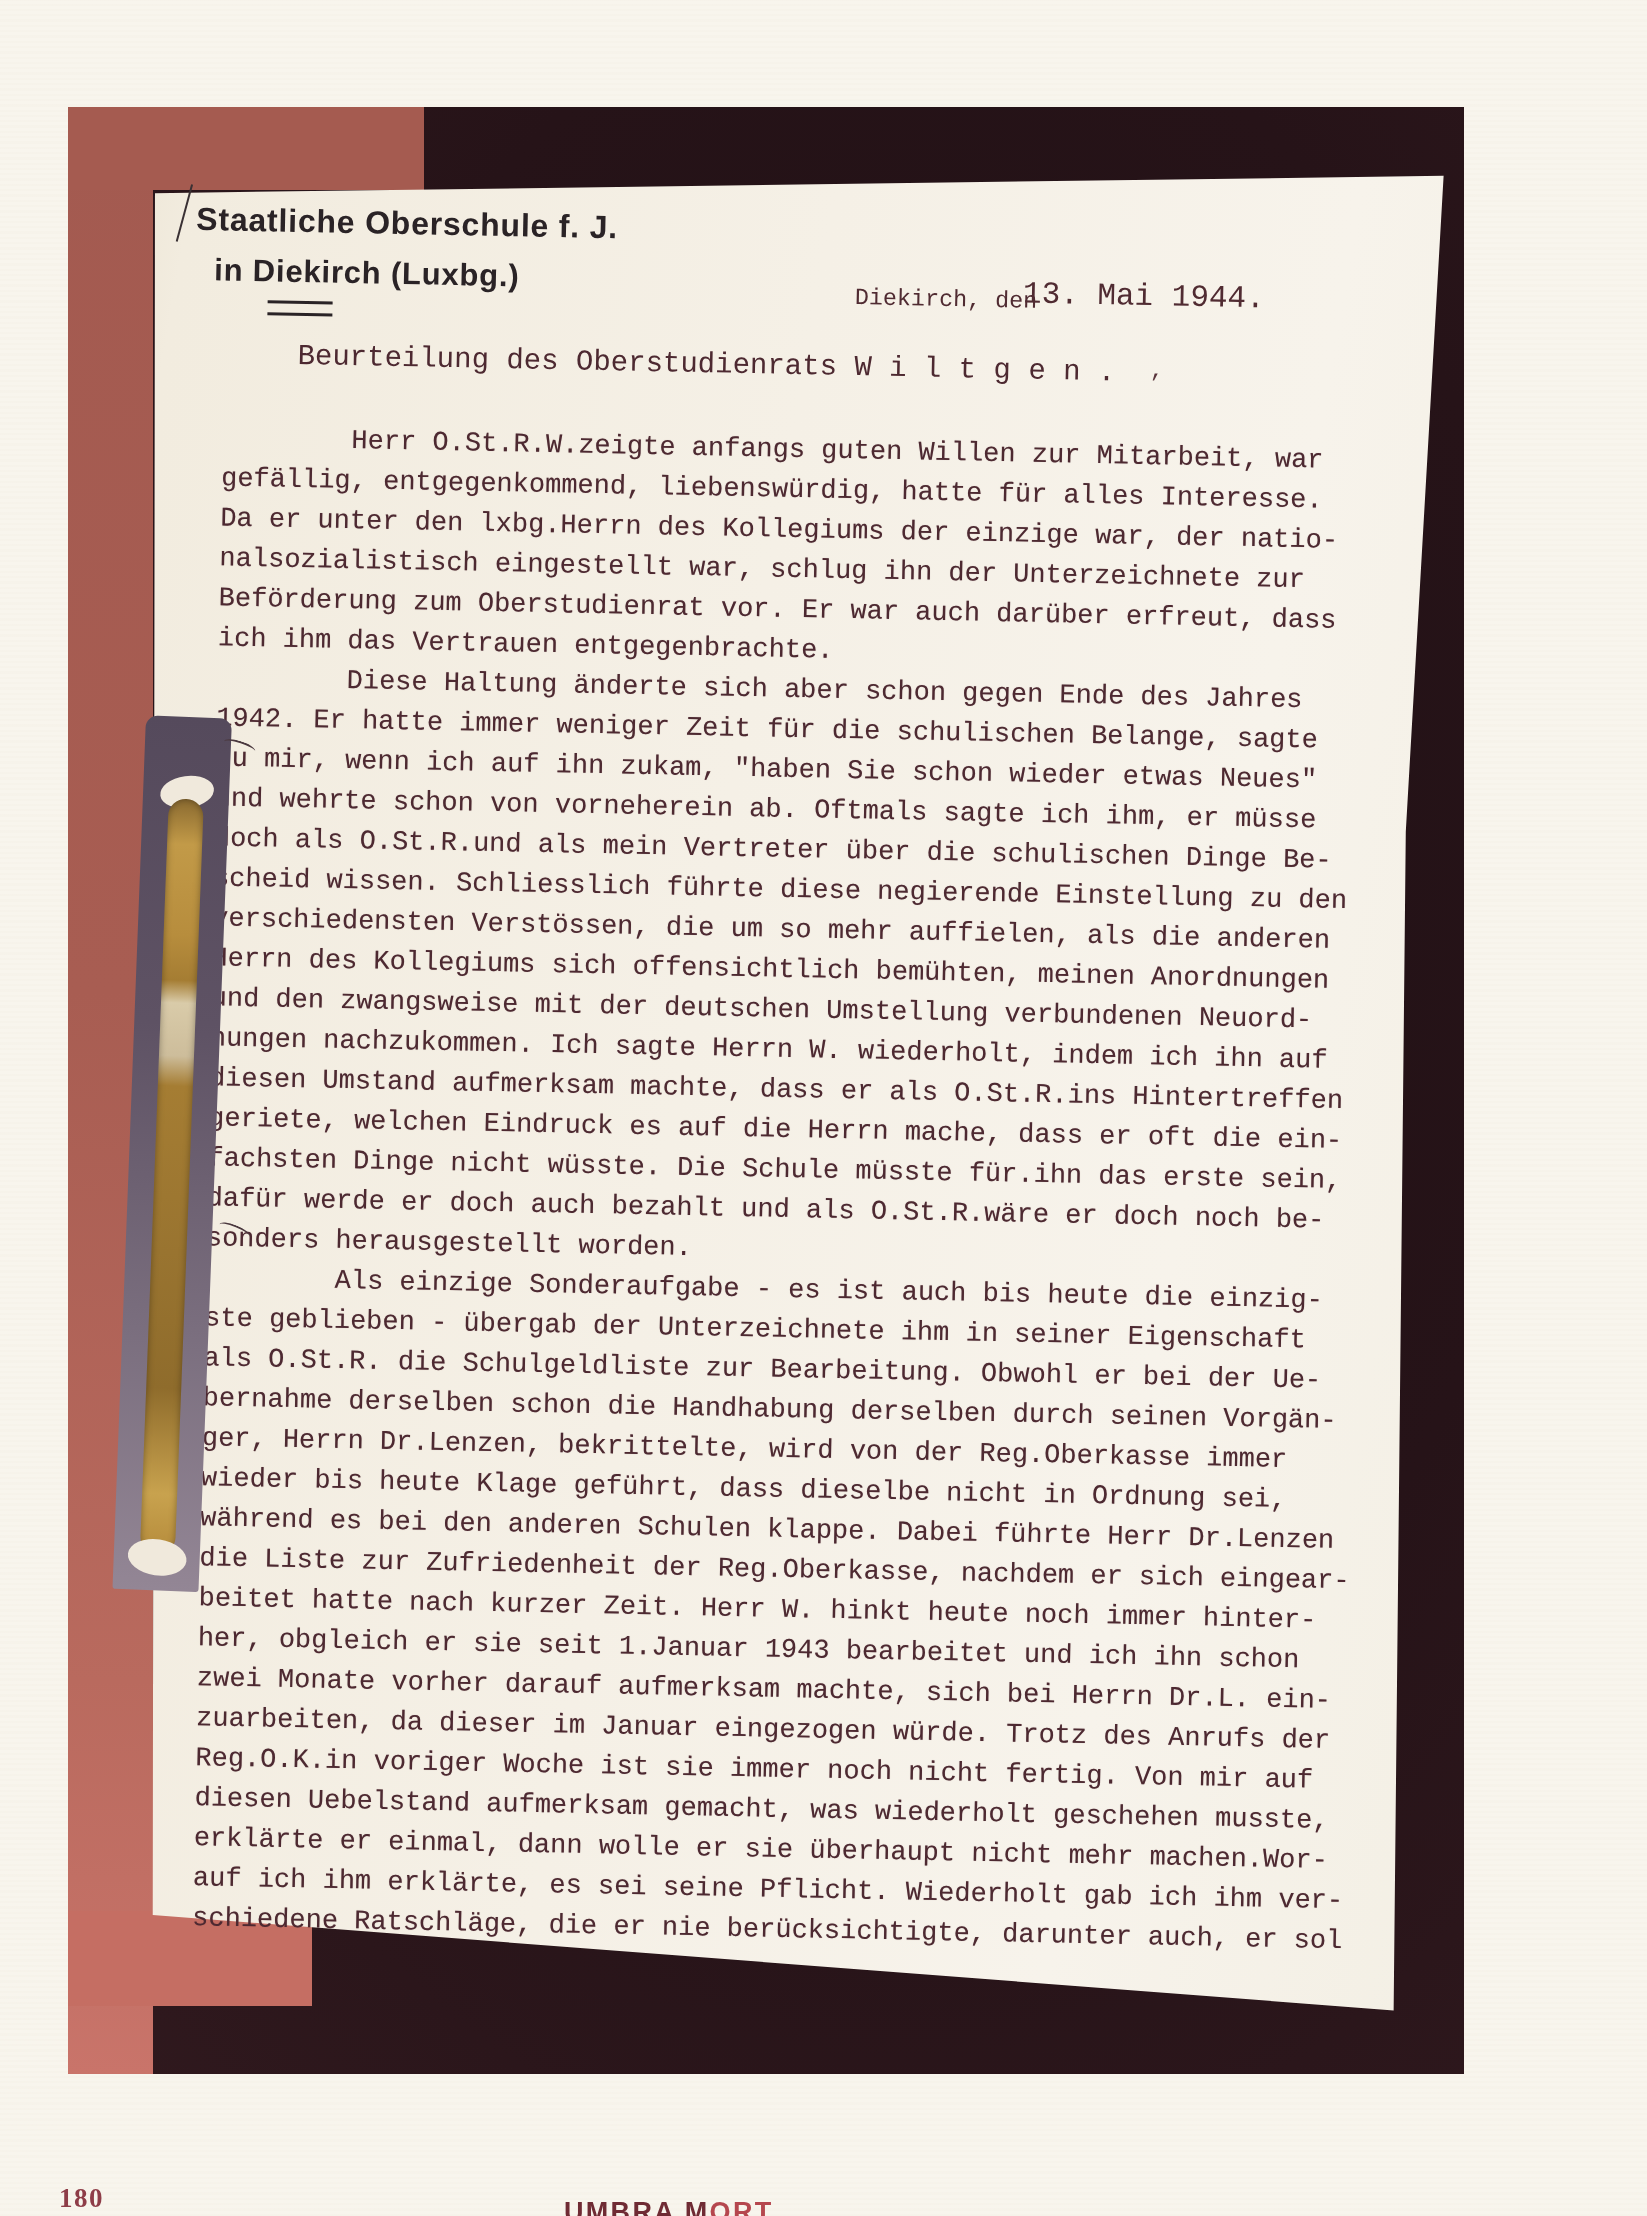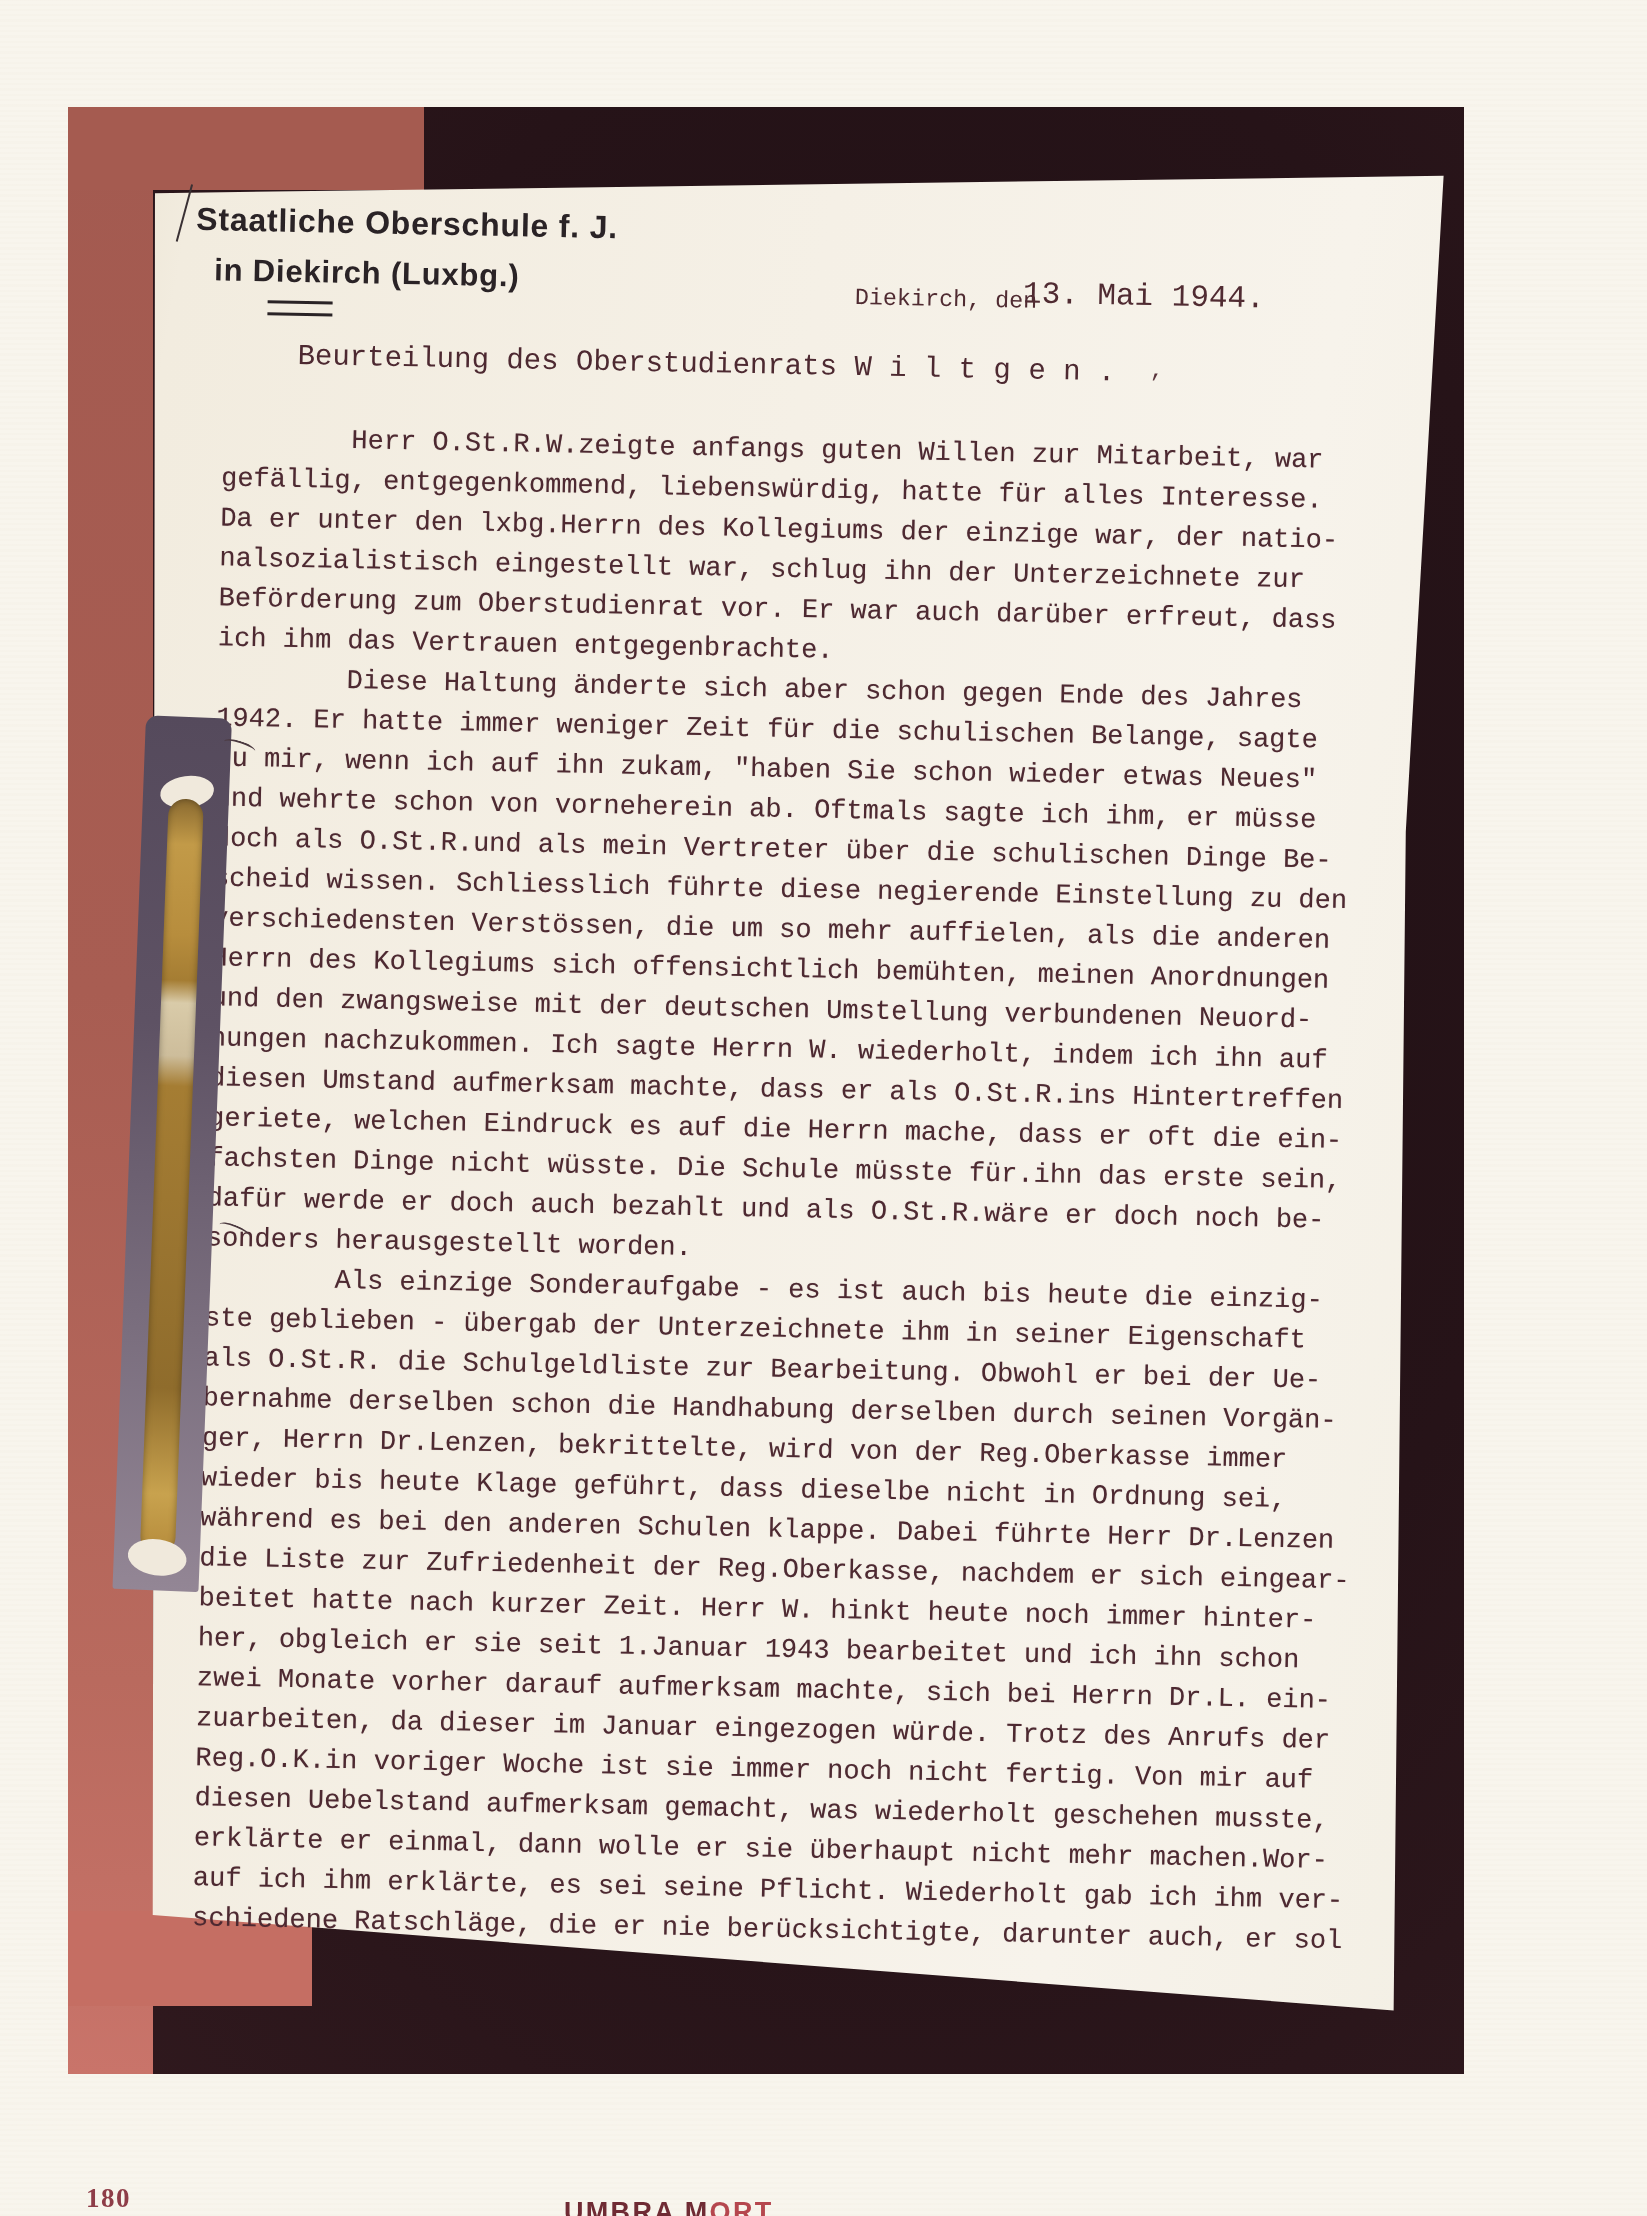--- a/index.html
+++ b/index.html
@@ -46,21 +46,21 @@
   .cut-bottom{left:13.6px;top:823px;width:59px;height:36px;transform:rotate(6deg);}
   .brass{position:absolute;left:26px;top:82px;width:35px;height:756px;border-radius:17.4px;
     background:linear-gradient(180deg,#8a6a30 0%,#c29a48 6%,#b78d3d 18%,#a57d33 24%,
       #d9cba9 27%,#cdbd9b 34%,#a57d33 38%,#997430 60%,#8f6c2c 78%,#c8a24e 92%,#b58b3b 100%);
     box-shadow:inset 0 0 7.6px rgba(0,0,0,.35);}
   .wire-mark{position:absolute;width:33px;height:9px;border-top:2.3px solid #4a383e;
     border-radius:50%;}
   .wire1{left:155px;top:634px;transform:rotate(18deg);}
   .wire2{left:150px;top:1118px;transform:rotate(22deg);}
   
-  .folio{position:absolute;left:86px;top:2183px;font-family:"Liberation Serif",serif;
+  .folio{position:absolute;left:59px;top:2183px;font-family:"Liberation Serif",serif;
     font-weight:bold;font-size:27px;color:#8e3d48;letter-spacing:1.5px;}
   .caption{position:absolute;left:564px;top:2197px;font-family:"Liberation Sans",sans-serif;
     font-weight:bold;font-size:27px;letter-spacing:2.3px;white-space:nowrap;}
   .cap-a{color:#6f2b34;}
   .cap-b{color:#b5474e;}
 </style>
 </head>
 <body>
 
 <div class="noise"></div>

